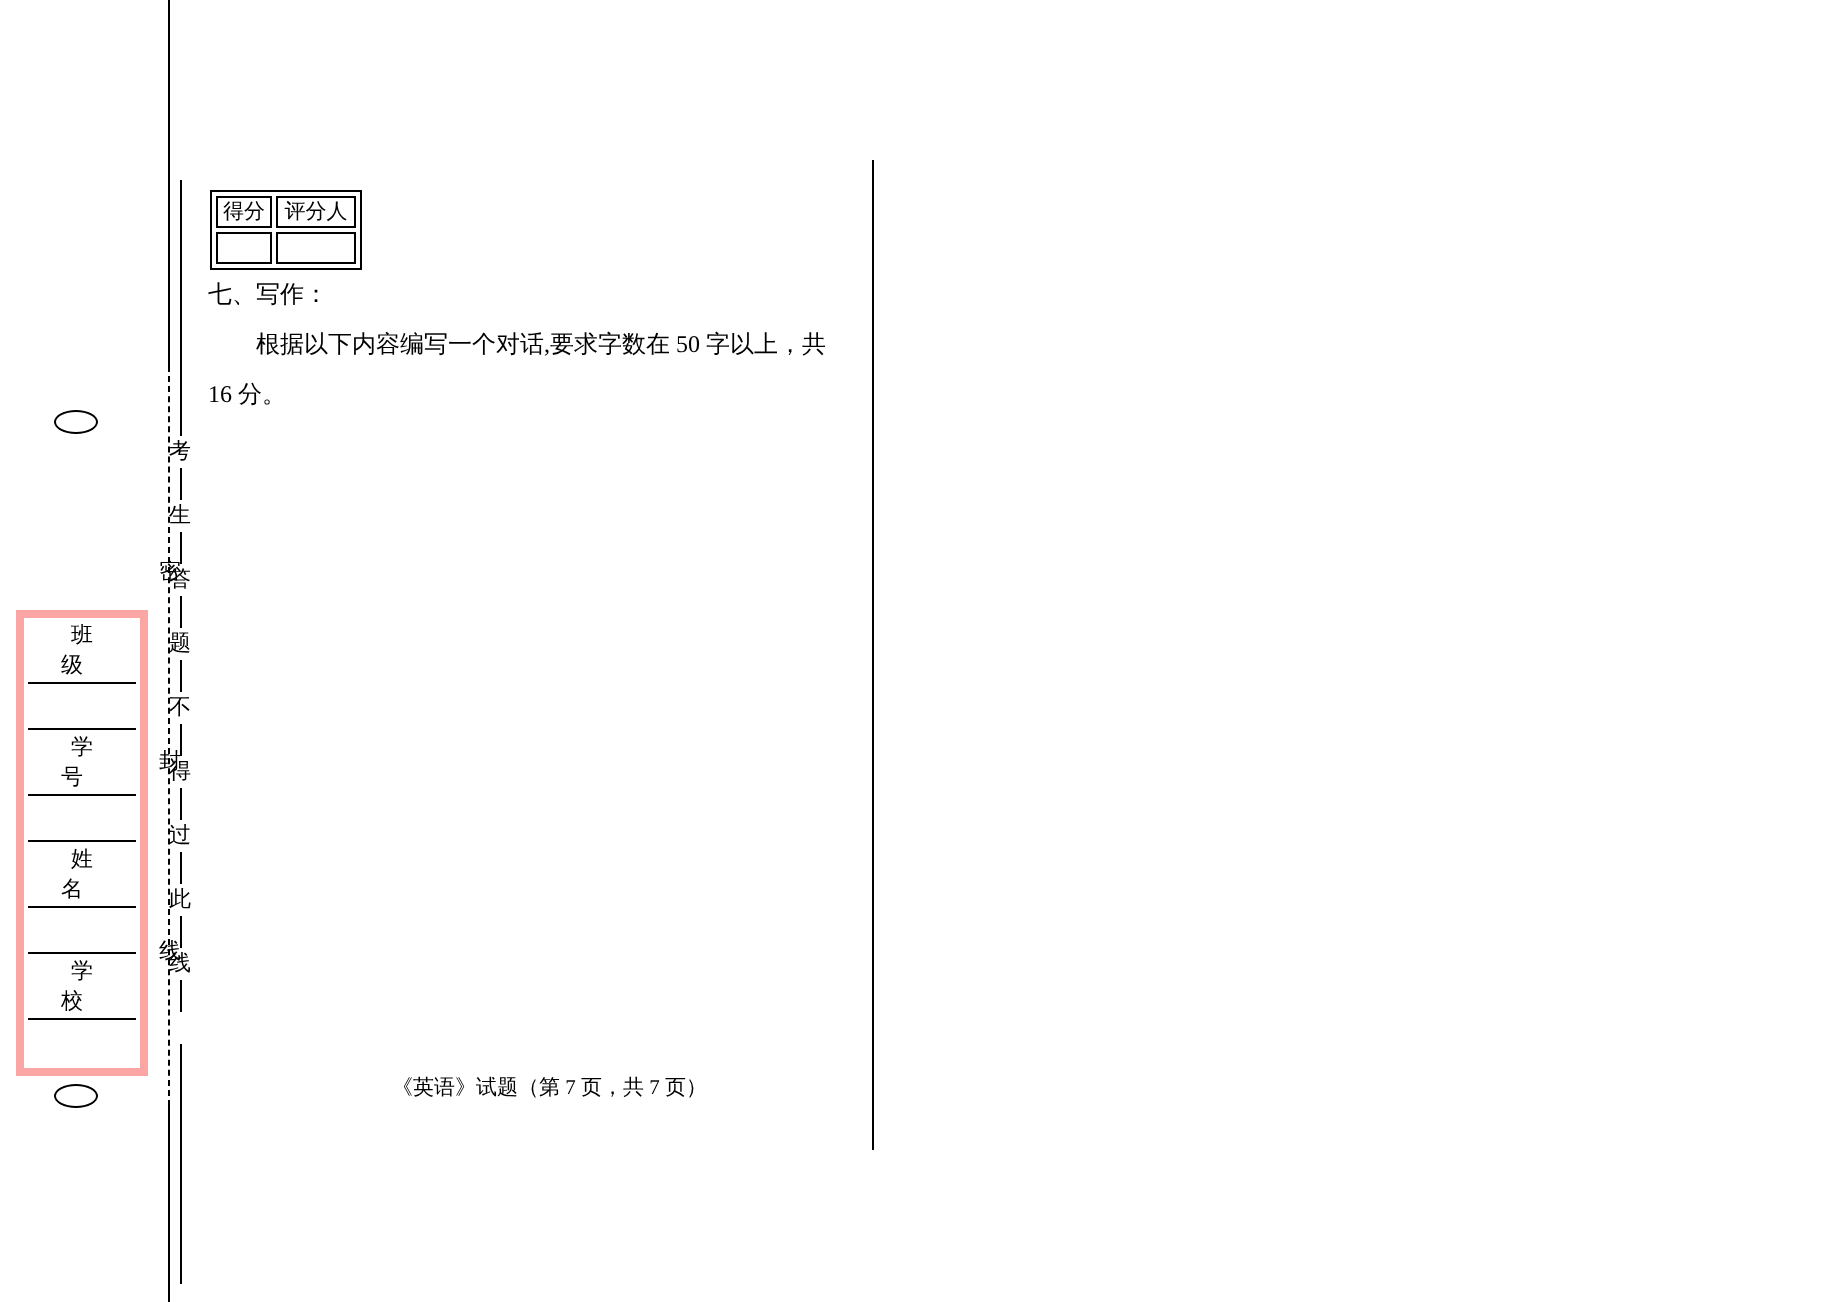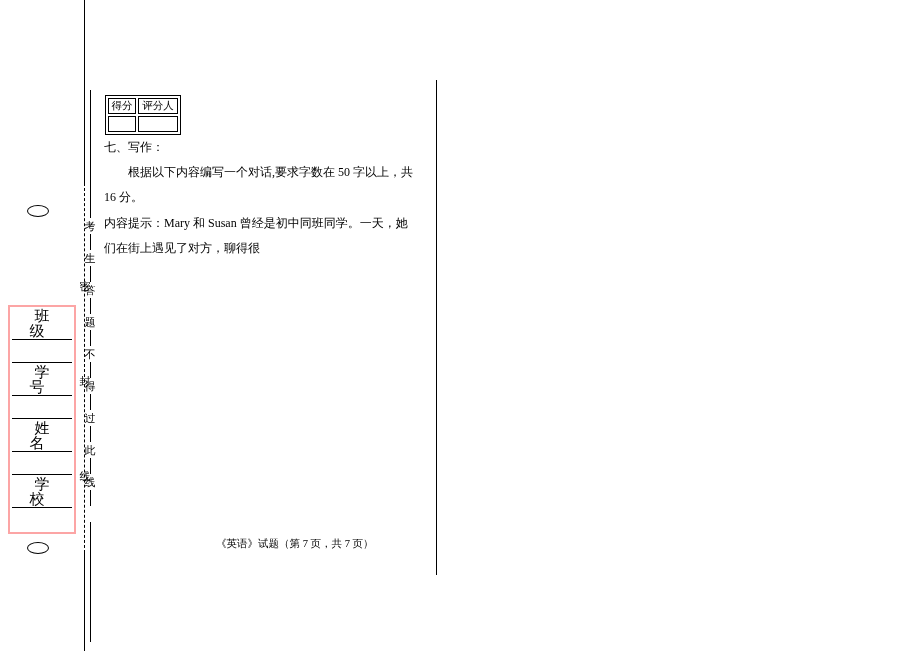--- a/index.html
+++ b/index.html
@@ -1,34 +1,34 @@
 <!DOCTYPE html>
 <html><head>
 <meta charset="utf-8">
 <style>
 html,body{margin:0;padding:0;width:920px;height:651px;background:#fff;font-family:"SimSun","宋体",serif;color:#000;overflow:hidden}
 .page{position:absolute;left:0;top:0;width:920px;height:651px}
 .lh{height:1px}
 .binding-line{position:absolute;left:84px;width:1px;background:#000}
 .inner-line{position:absolute;left:90px;width:0;border-left:1px solid #000}
 .hole{position:absolute;width:20px;height:10px;border:1px solid #000;border-radius:50%;background:#fff}
-.info-table{position:absolute;left:8px;top:305px;width:66px;border:2px solid #fca5a5;font-size:15px}
+.info-table{position:absolute;left:8px;top:305px;width:66px;border:4px solid #fca5a5;font-size:11px}
 .info-table tr td{border-bottom:1px solid #000;text-align:center;padding:0}
 .info-table tr:last-child td{border-bottom:none}
 .info-table .lab{height:15px;line-height:15px;letter-spacing:10px;text-indent:10px}
 .info-table .blank{height:20px}
 .btxt{position:absolute;left:82px;width:16px;text-align:center;font-size:11px;line-height:1}
 .score-box{position:absolute;left:105px;top:95px;border:1px solid #000;font-size:10.5px}
 .score-box td{border:1px solid #000;padding:0;height:14px;text-align:center}
 .score-box .c1{width:26px}
 .score-box .c2{width:38px}
 .body-text{position:absolute;left:104px;top:135px;width:310px;font-size:12px;line-height:2.1}
 .body-text p{margin:0}
 .center-divider{position:absolute;left:436px;top:80px;width:0;height:495px;border-left:1px solid #000}
-.footer{position:absolute;left:216px;top:537px;font-size:10.5px}
+.footer{position:absolute;left:196px;top:537px;font-size:10.5px}
 </style>
 </head>
 <body>
 
 <div class="page">
 
   <div class="binding-line" style="top:0;height:183px"></div>
   <div class="binding-line" style="top:183px;height:370px;border-left:1px dashed #000;background:none;width:0"></div>
   <div class="binding-line" style="top:553px;height:98px"></div>
   <div class="hole" style="left:27px;top:205px"></div>
@@ -100,19 +100,18 @@
     <tr>
       <td class="c1"></td>
       <td class="c2"></td>
     </tr>
   </tbody>
     </table>
 
   <div class="body-text">
     <p>七、写作：</p>
     <p style="text-indent:2em">根据以下内容编写一个对话,要求字数在 50 字以上，共 16 分。</p>
-    <p><span>内容提示：</span><span>Mary 和 Susan 曾经是初中同班同学。一天，她们在街上遇见了对方，聊得很</span></p>
   </div>
 
   <div class="center-divider"></div>
 
   <div class="footer">《英语》试题（第 7 页，共  7  页）</div>
 </div>
 
 </body></html>

